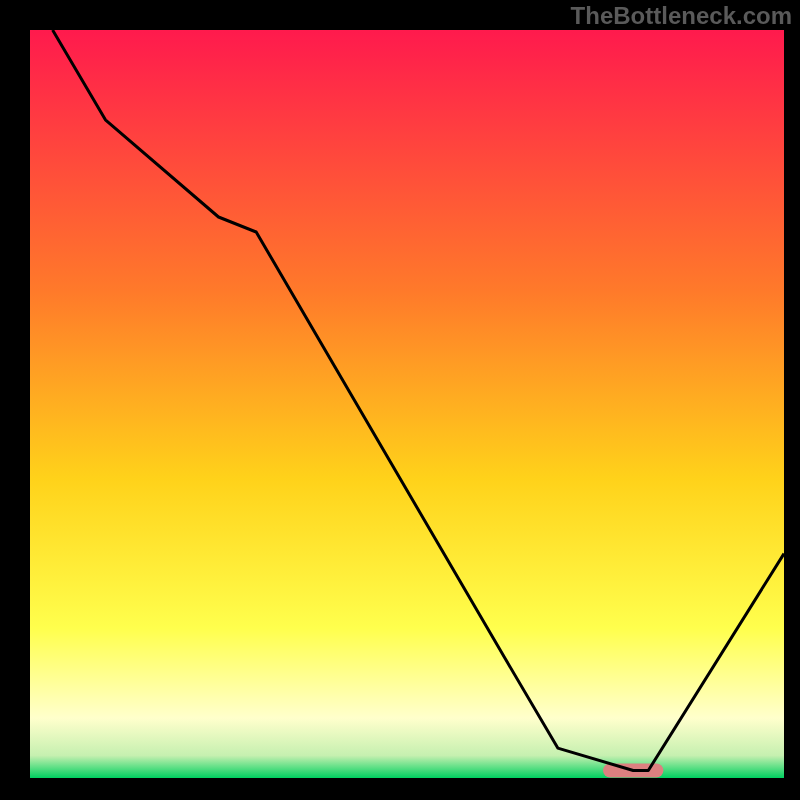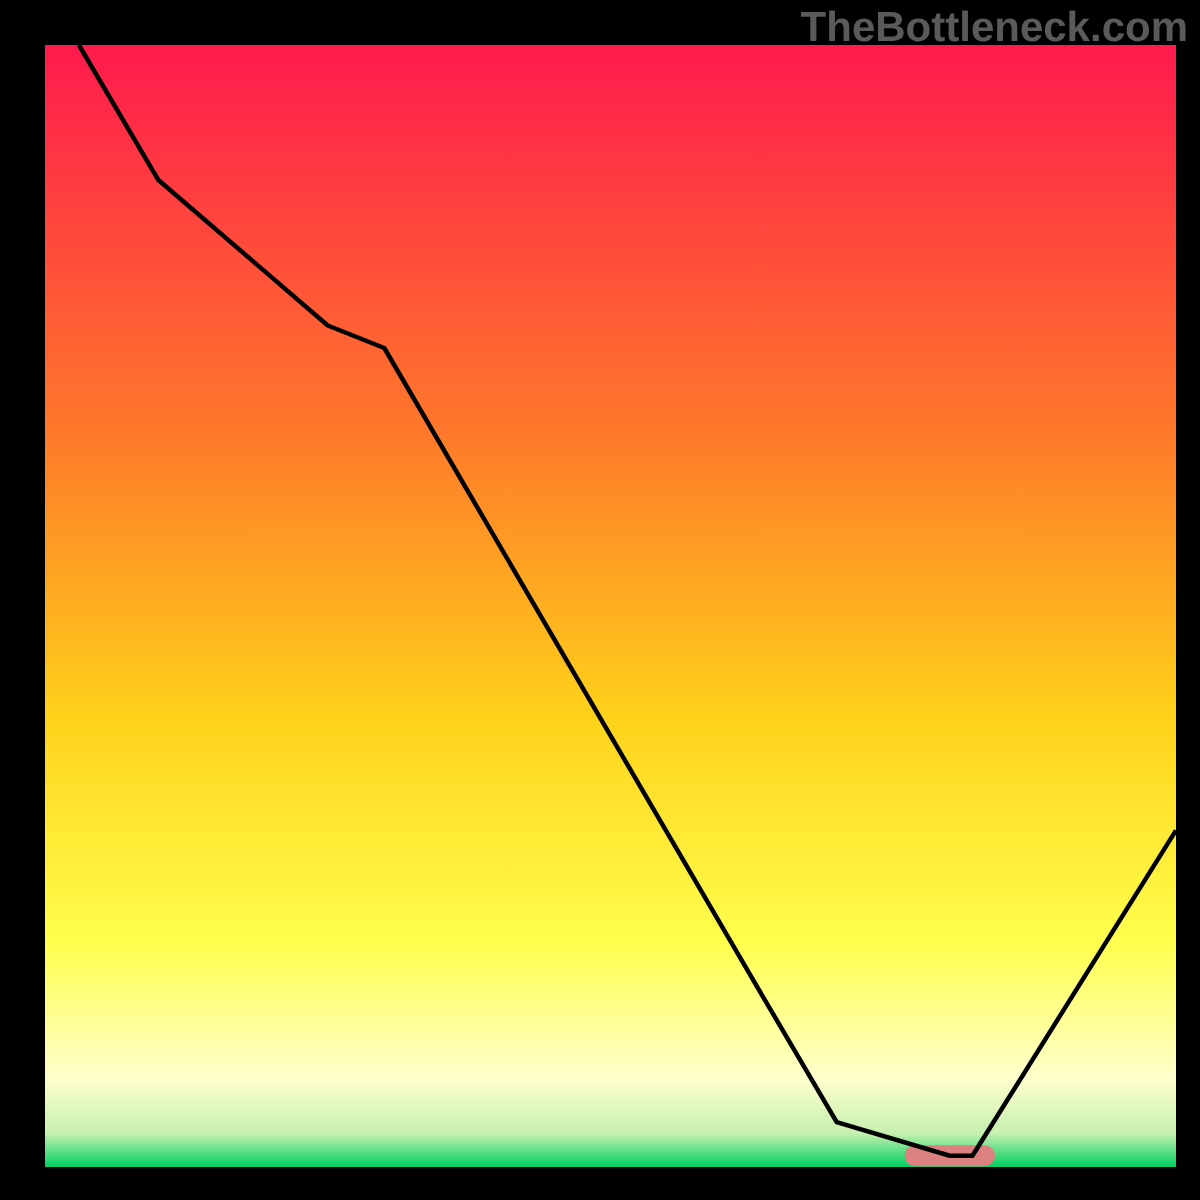--- a/index.html
+++ b/index.html
@@ -16,21 +16,21 @@
     top: 0;
     left: 0;
     width: 800px;
     height: 800px;
   }
   .watermark {
     position: absolute;
     top: 2px;
     right: 8px;
     font-family: Arial, Helvetica, sans-serif;
-    font-size: 28px;
+    font-size: 24px;
     font-weight: bold;
     color: #5a5a5a;
     z-index: 10;
   }
 </style>
 </head>
 <body>
 
 <div class="chart-container">
   <svg id="chart-svg" width="800" height="800" viewBox="0 0 800 800">

